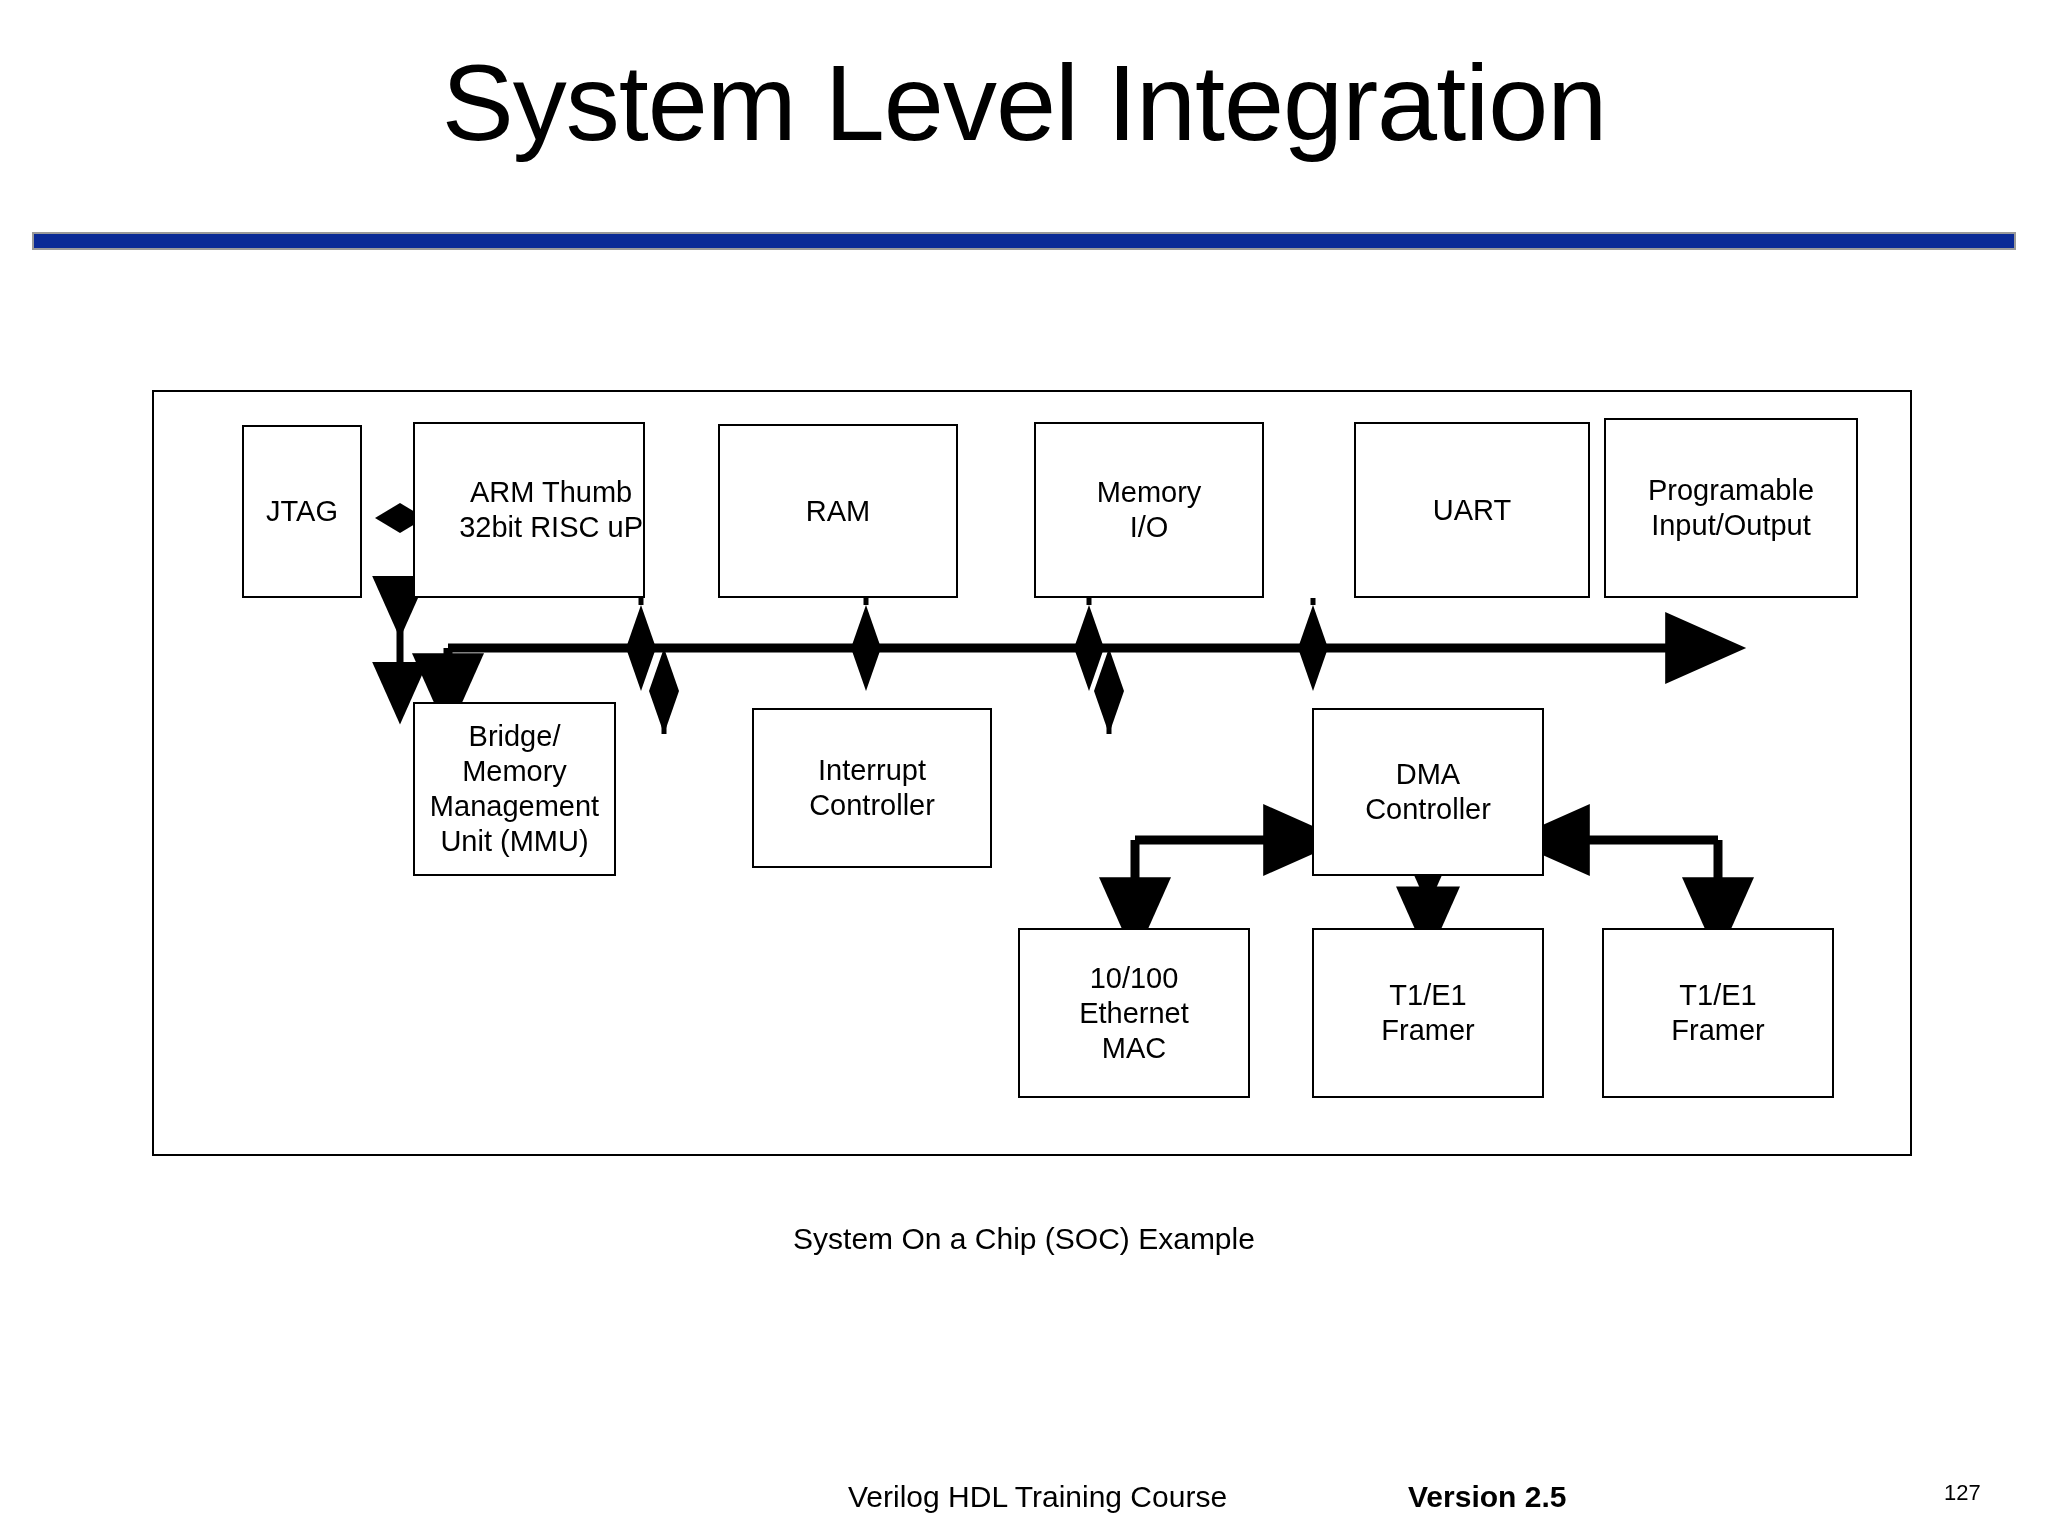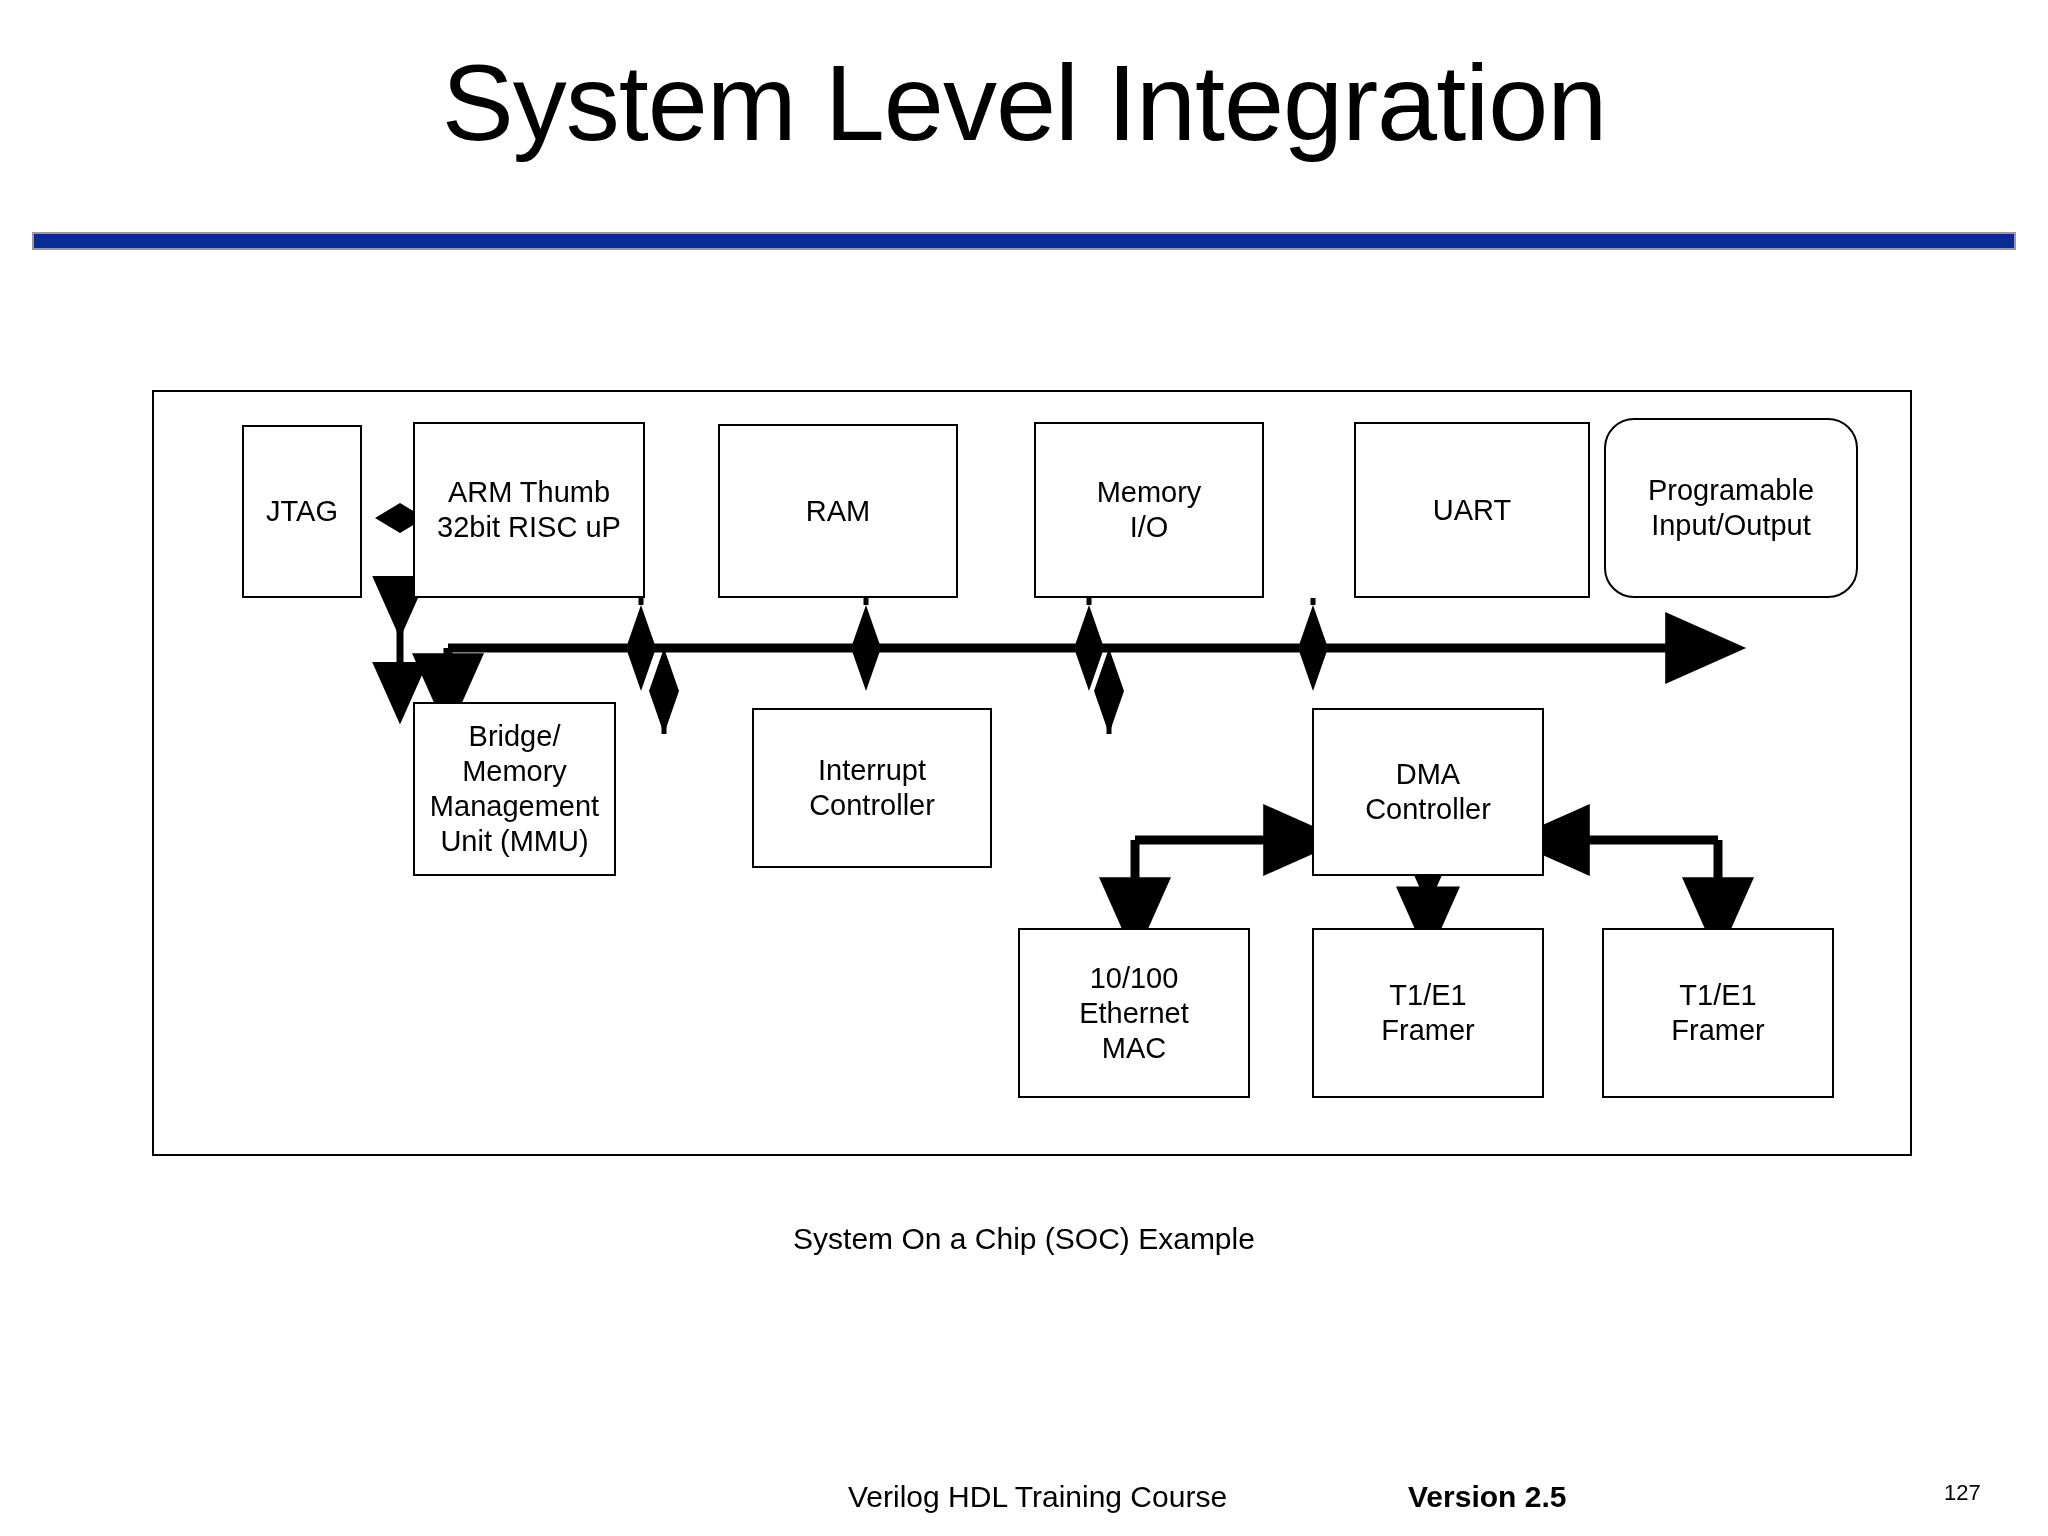--- a/index.html
+++ b/index.html
@@ -164,39 +164,39 @@
 
   <g>
     <line x1="1428" y1="876" x2="1428" y2="928" stroke="#000" stroke-width="8" marker-start="url(#ah)" marker-end="url(#ah)"></line>
   </g>
 </svg>
 
 <div class="node" style="left:242px;  top:425px; width:120px; height:173px;">
   <span>JTAG</span>
 </div>
 
-<div class="node" style="left:413px;  top:422px; width:232px; height:176px;">
+<div class="node" style="left:413px;  top:422px; width:232px; height:176px;justify-content:flex-end;">
   <span>ARM Thumb
 32bit RISC uP</span>
 </div>
 
 <div class="node" style="left:718px;  top:424px; width:240px; height:174px;">
   <span>RAM</span>
 </div>
 
 <div class="node" style="left:1034px; top:422px; width:230px; height:176px;">
   <span>Memory
 I/O</span>
 </div>
 
 <div class="node" style="left:1310px; top:422px; width:236px; height:176px;margin-left:44px;">
   <span>UART</span>
 </div>
 
-<div class="node" style="left:1604px; top:418px; width:254px; height:180px;border-radius:30px;">
+<div class="node" style="left:1604px; top:418px; width:254px; height:180px;">
   <span>Programable
 Input/Output</span>
 </div>
 
 <div class="node" style="left:413px;  top:702px; width:203px; height:174px;">
   <span>Bridge/
 Memory
 Management
 Unit (MMU)</span>
 </div>

